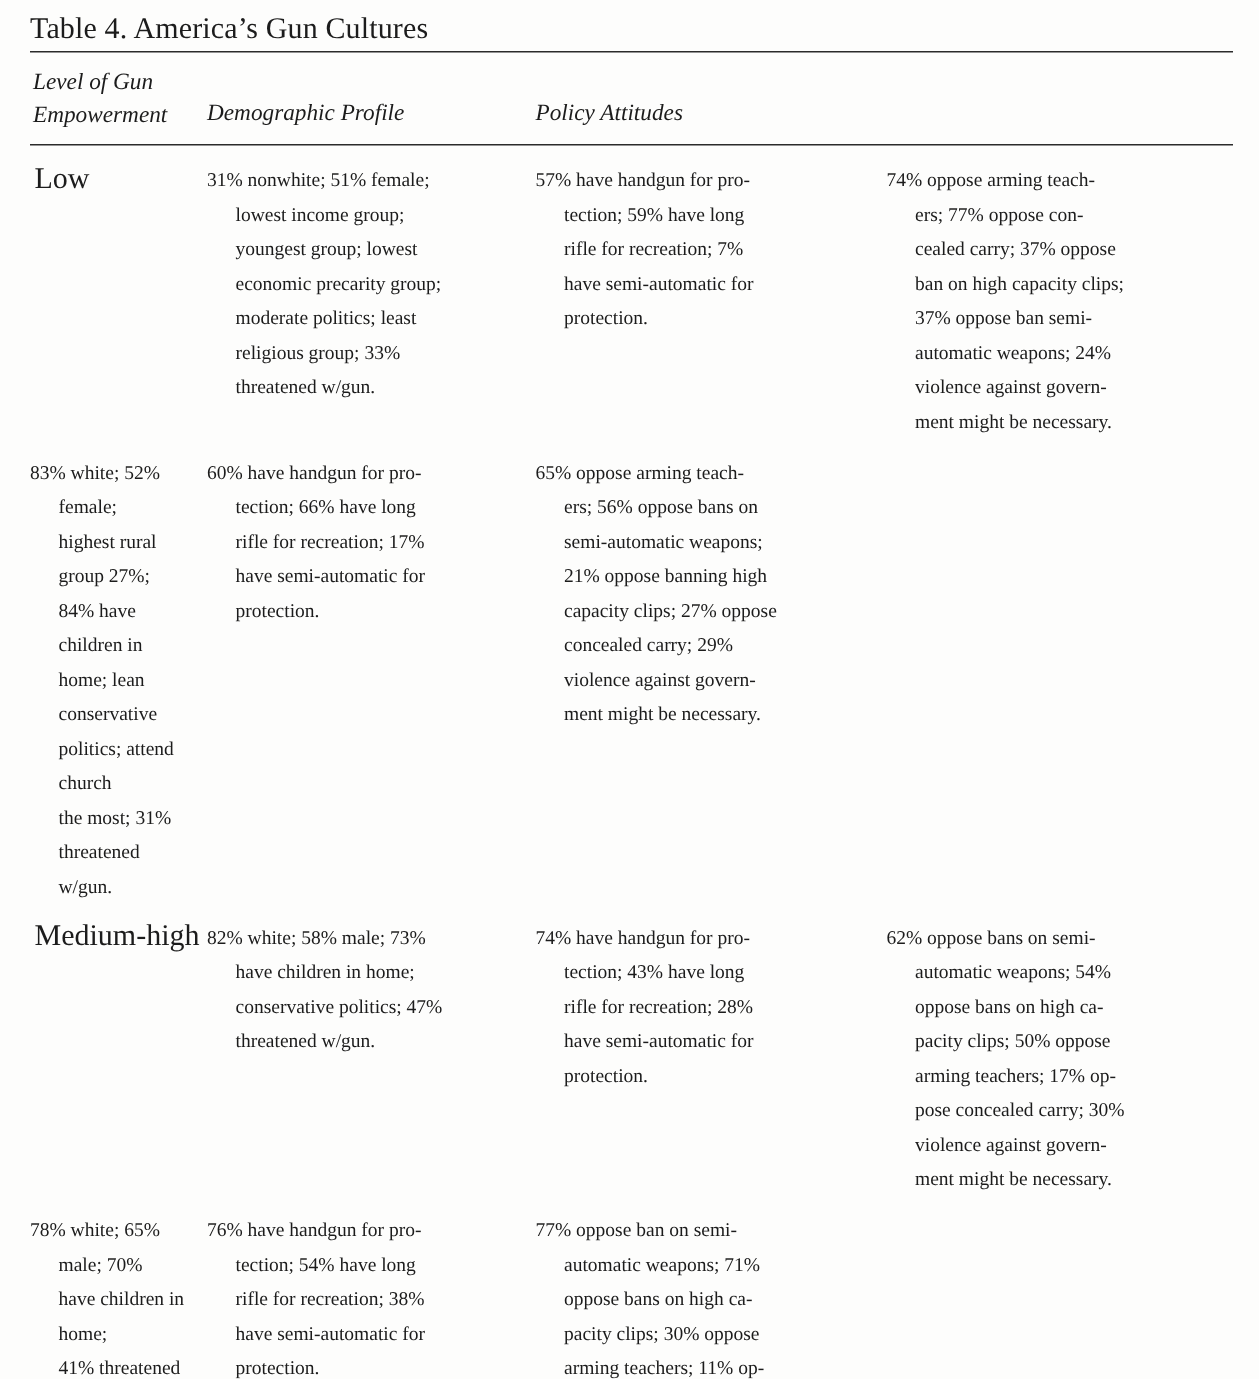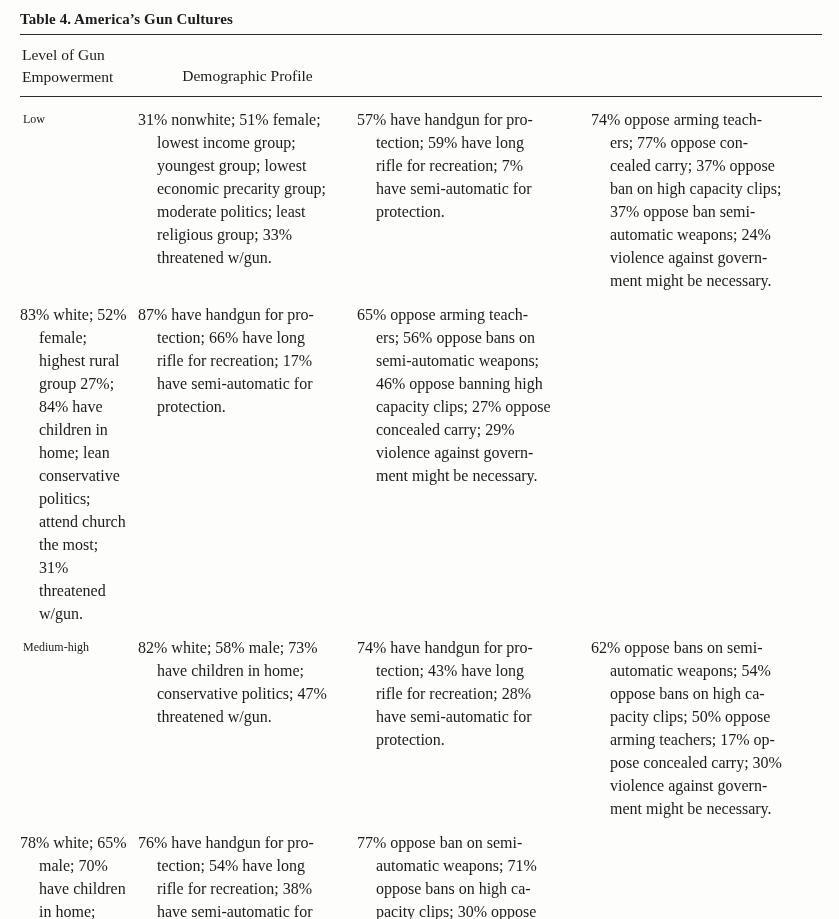--- a/index.html
+++ b/index.html
@@ -6,78 +6,80 @@
   body {
     width: 839px; height: 919px;
     background: #fdfdfc;
     color: #1c1c1c;
     font-family: "Liberation Serif", "DejaVu Serif", serif;
     overflow: hidden;
   }
   .page { padding: 6px 17px 0 20px; width: 802px; }
 
   .title {
-    font-weight: bold;
-    font-size: 15px;
+    font-weight: normal;
+    font-size: 20px;
     line-height: 26px;
     letter-spacing: 0.1px;
     padding-bottom: 2px;
   }
 
   .rule {
     border: none;
     border-top: 1.8px solid #2b2b2b;
     margin: 0;
     height: 0;
   }
 
   .grid {
     display: grid;
     grid-template-columns: 118px 219px 234px 211px;
   }
 
   .header-row {
     align-items: end;
     padding: 9px 0 8px 0;
+    font-style: italic;
     font-size: 15.5px;
     line-height: 22px;
   }
   .header-level { white-space: pre-line; padding-left: 2px; }
-  .header-center { text-align: center; padding-bottom: 1px; }
+  .header-center { text-align: left; padding-bottom: 1px; }
 
   .body-row { padding-top: 11px; }
   .body-row .cell {
-    font-size: 16px;
+    font-size: 13px;
     line-height: 23px;
     white-space: pre-line;
     padding-left: 19px;
     text-indent: -19px;
     padding-right: 10px;
   }
   .row-label {
-    font-size: 12px;
+    font-size: 20px;
     line-height: 23px;
     padding-left: 3px;
     font-family: Liberation Serif, serif;
   }
   .table-body { padding-bottom: 6px; }
 </style>
 </head>
 <body>
 
 <div class="page">
 
   <div class="title">Table 4. America’s Gun Cultures</div>
 
   <hr class="rule">
 
   <div class="grid header-row">
     <div class="header-level">Level of Gun
 Empowerment</div>
     <div class="header-center">Demographic Profile</div>
+    <div class="header-center">Policy Attitudes</div>
   </div>
 
   <hr class="rule">
 
   <div class="table-body">
 
     <div class="grid body-row">
       <div class="row-label">Low</div>
       <div class="cell">31% nonwhite; 51% female;
 lowest income group;
@@ -102,29 +104,29 @@
     </div>
 
     <div class="grid body-row">
       <div class="cell">83% white; 52% female;
 highest rural group 27%;
 84% have children in
 home; lean conservative
 politics; attend church
 the most; 31% threatened
 w/gun.</div>
-      <div class="cell">87% have handgun for pro-
+      <div class="cell">60% have handgun for pro-
 tection; 66% have long
 rifle for recreation; 17%
 have semi-automatic for
 protection.</div>
       <div class="cell">65% oppose arming teach-
 ers; 56% oppose bans on
 semi-automatic weapons;
-46% oppose banning high
+21% oppose banning high
 capacity clips; 27% oppose
 concealed carry; 29%
 violence against govern-
 ment might be necessary.</div>
     </div>
 
     <div class="grid body-row">
       <div class="row-label">Medium-high</div>
       <div class="cell">82% white; 58% male; 73%
 have children in home;

